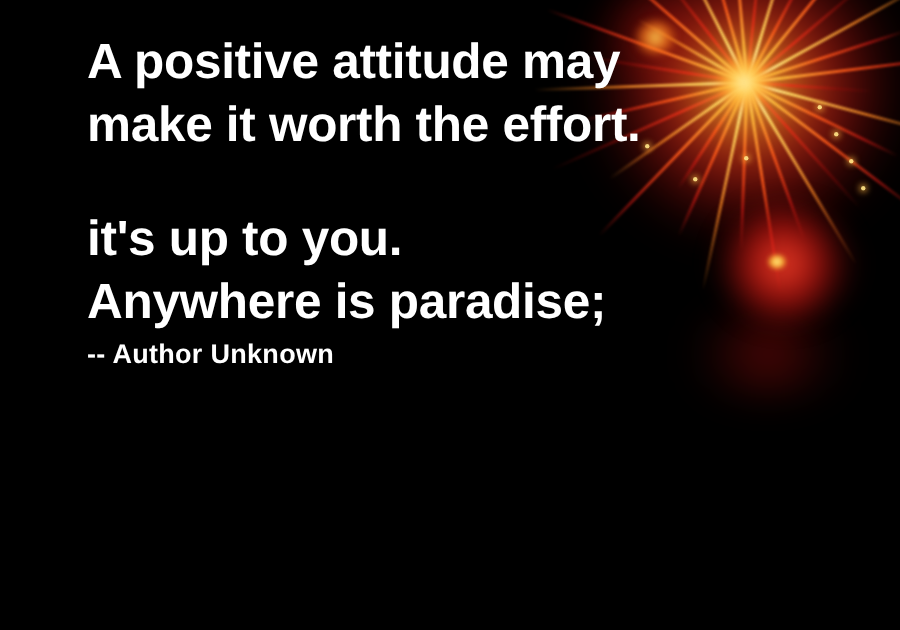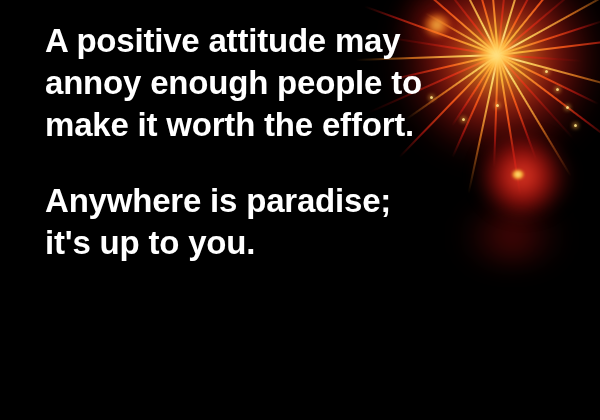--- a/index.html
+++ b/index.html
@@ -161,21 +161,21 @@
         rgba(60,5,4,0.2) 58%,
         rgba(0,0,0,0) 82%);
     filter: blur(10px);
   }
 
   
   #quote-layer {
     position: absolute;
     inset: 0;
     z-index: 2;
-    padding: 20px 0 0 45px;
+    padding: 20px 0 0 58px;
     box-sizing: border-box;
   }
   .quote-line {
     color: #ffffff;
     font-family: "Liberation Sans", sans-serif;
     font-weight: bold;
     font-size: 33px;
     line-height: 42px;
     letter-spacing: -0.2px;
     white-space: nowrap;
@@ -250,23 +250,23 @@
     <div class="spark-trail" style="left:496px; top:104px;"></div>
     <div class="spark-trail" style="left:462px; top:118px;"></div>
     <div class="spark-trail" style="left:430px; top:96px;"></div>
 
     <div id="ember-lower-glow"></div>
     <div id="ember-lower-core"></div>
   </div>
 
   <div id="quote-layer">
     <div class="quote-line">A positive attitude may</div>
-    <div class="quote-line">annoy enough people to</div>
     <div class="quote-line">make it worth the effort.</div>
 
     <div class="spacer-line"></div>
 
+    <div class="quote-line">it's up to you.</div>
     <div class="quote-line">Anywhere is paradise;</div>
-    <div class="quote-line">it's up to you.</div>
-
+
+    <div id="attribution">-- Author Unknown</div>
   </div>
 
 </div>
 
 </body></html>

